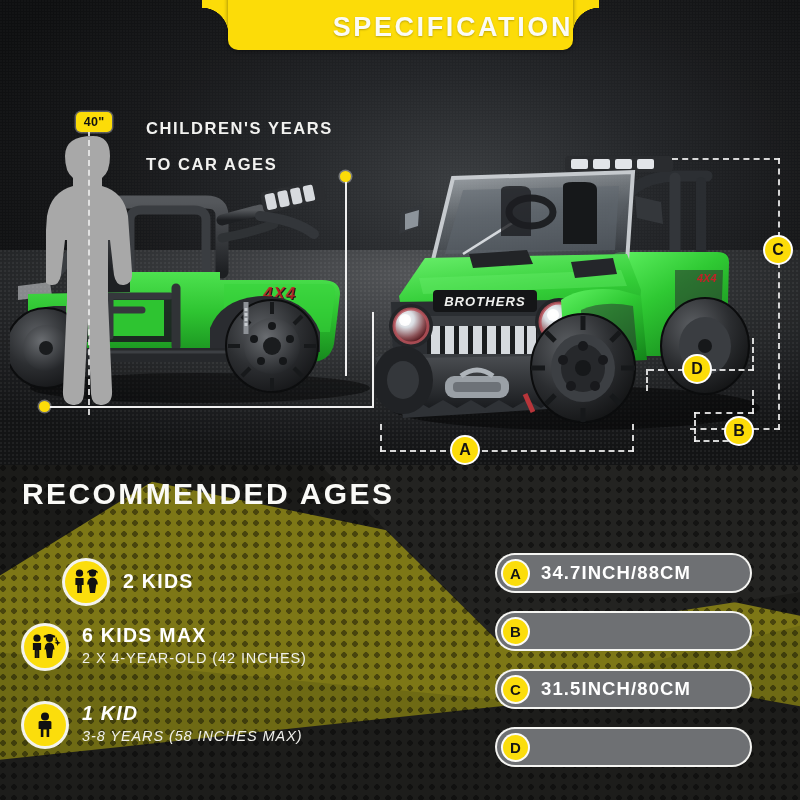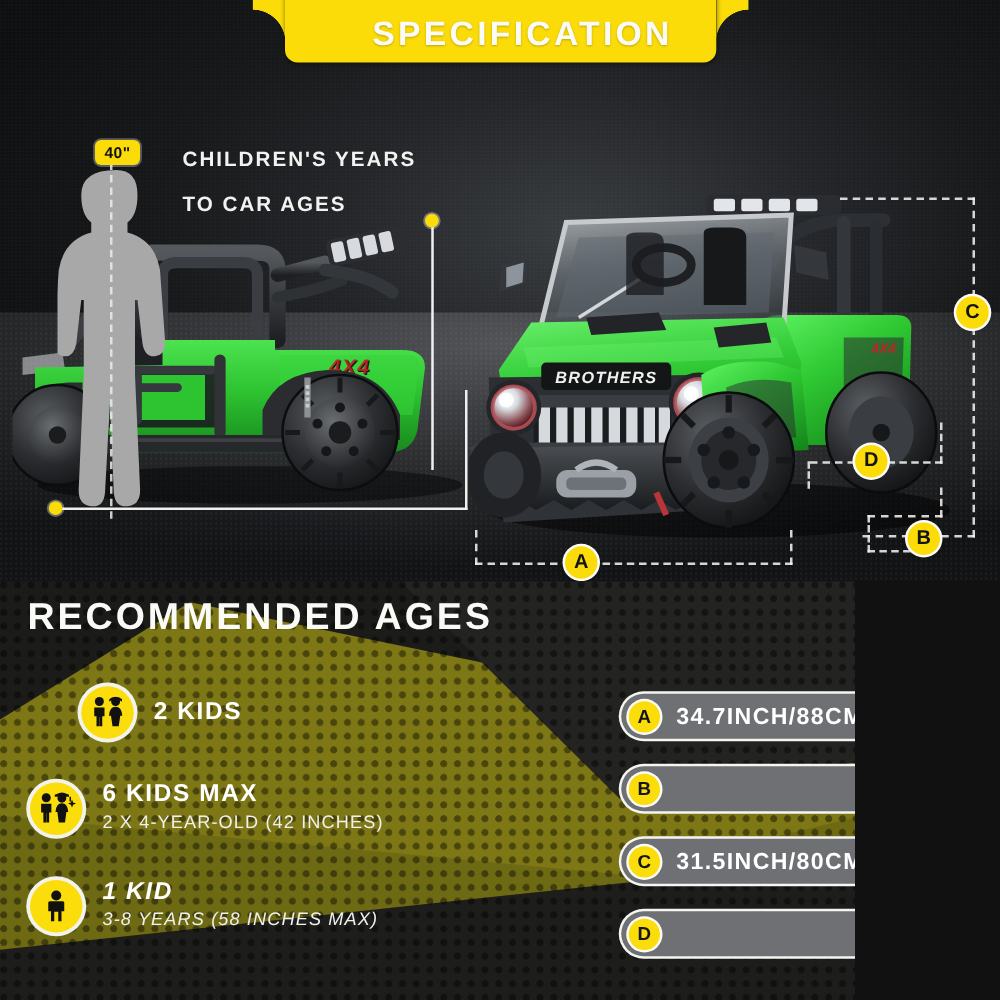--- a/index.html
+++ b/index.html
@@ -34,21 +34,21 @@
     background-size:3px 3px;
   }
 
   
   .banner{
     position:absolute; left:228px; top:-34px; width:345px; height:84px;
     background:#FCDC08; border-radius:0 0 10px 10px; z-index:30;
     box-shadow:0 1px 4px rgba(0,0,0,.45);
   }
   .banner-title{
-    position:absolute; left:0; right:0; bottom:7px; text-align:center;
+    position:absolute; left:0; right:0; bottom:7px; text-align:right;
     font-size:27px; font-weight:700; letter-spacing:2.6px; color:#fbfbf6;
     text-shadow:0 1px 2px rgba(0,0,0,.25);
     margin-left:35px;
   }
   .banner-notch{
     position:absolute; top:0; width:26px; height:34px; background:#FCDC08; z-index:29;
   }
   .banner-notch.l{ left:202px; border-radius:0 0 0 0;
     -webkit-mask-image:radial-gradient(circle 26px at 0 34px, transparent 0 26px, #000 26.5px);
             mask-image:radial-gradient(circle 26px at 0 34px, transparent 0 26px, #000 26.5px); }
@@ -102,21 +102,21 @@
     display:flex; align-items:center; justify-content:center;
     font-size:16px; font-weight:700; color:#141414;
     box-shadow:0 0 0 2px #fdfdfd, 0 1px 3px rgba(0,0,0,.5);
   }
 
   
   .veh{ position:absolute; z-index:10; }
 
   
   .ages-section{
-    position:absolute; left:0; top:465px; width:684px; height:335px;
+    position:absolute; left:0; top:465px; width:800px; height:335px;
     background:#1b1b19; overflow:hidden;
   }
   .band{ position:absolute; }
   .halftone{
     position:absolute; inset:0; z-index:6; pointer-events:none;
     background-image:radial-gradient(circle at 3px 3px, rgba(0,0,0,.42) 2.6px, transparent 3px);
     background-size:11px 11px;
   }
   .ages-title{
     position:absolute; left:22px; top:12px; z-index:12;
@@ -492,21 +492,21 @@
     <div class="band" style="left:0; top:0; width:800px; height:335px;
          background:#1d1d1b;
          clip-path:polygon(0 100%, 0 88%, 86% 66%, 100% 72%, 100% 100%);"></div>
     <div class="band" style="left:0; top:0; width:800px; height:335px;
          background:#232321;
          clip-path:polygon(40% 0, 100% 0, 100% 38%, 62% 52%);"></div>
     <div class="halftone"></div>
 
     <div class="ages-title">RECOMMENDED AGES</div>
 
-    <div class="age-row" style="top:84px;padding-left:41px;">
+    <div class="age-row" style="top:96px;padding-left:41px;">
       <div class="age-icon">
         <svg width="30" height="26" viewBox="0 0 30 26">
           <circle cx="8.5" cy="4.2" r="3.6" fill="#111"></circle>
           <path d="M4.4 9 L12.6 9 L12.6 16 L10.8 16 L10.8 24 L8.6 24 L8.6 16.6 L8.4 16.6 L8.4 24 L6.2 24 L6.2 16 L4.4 16 Z" fill="#111"></path>
           <circle cx="21.5" cy="4.2" r="3.6" fill="#111"></circle>
           <path d="M17 8 L26 8 L26 8 Z" fill="#111"></path>
           <path d="M21.5 8.4 Q26.4 8.4 26.8 15.6 L25.2 15.6 L24 24 L19 24 L17.8 15.6 L16.2 15.6 Q16.6 8.4 21.5 8.4 Z" fill="#111"></path>
           <path d="M16.4 2.4 Q18 0.4 21.5 0.4 Q25 0.4 26.6 2.4 L26.6 4.4 Q25.6 3 21.5 3 Q17.4 3 16.4 4.4 Z" fill="#111"></path>
         </svg>
       </div>

